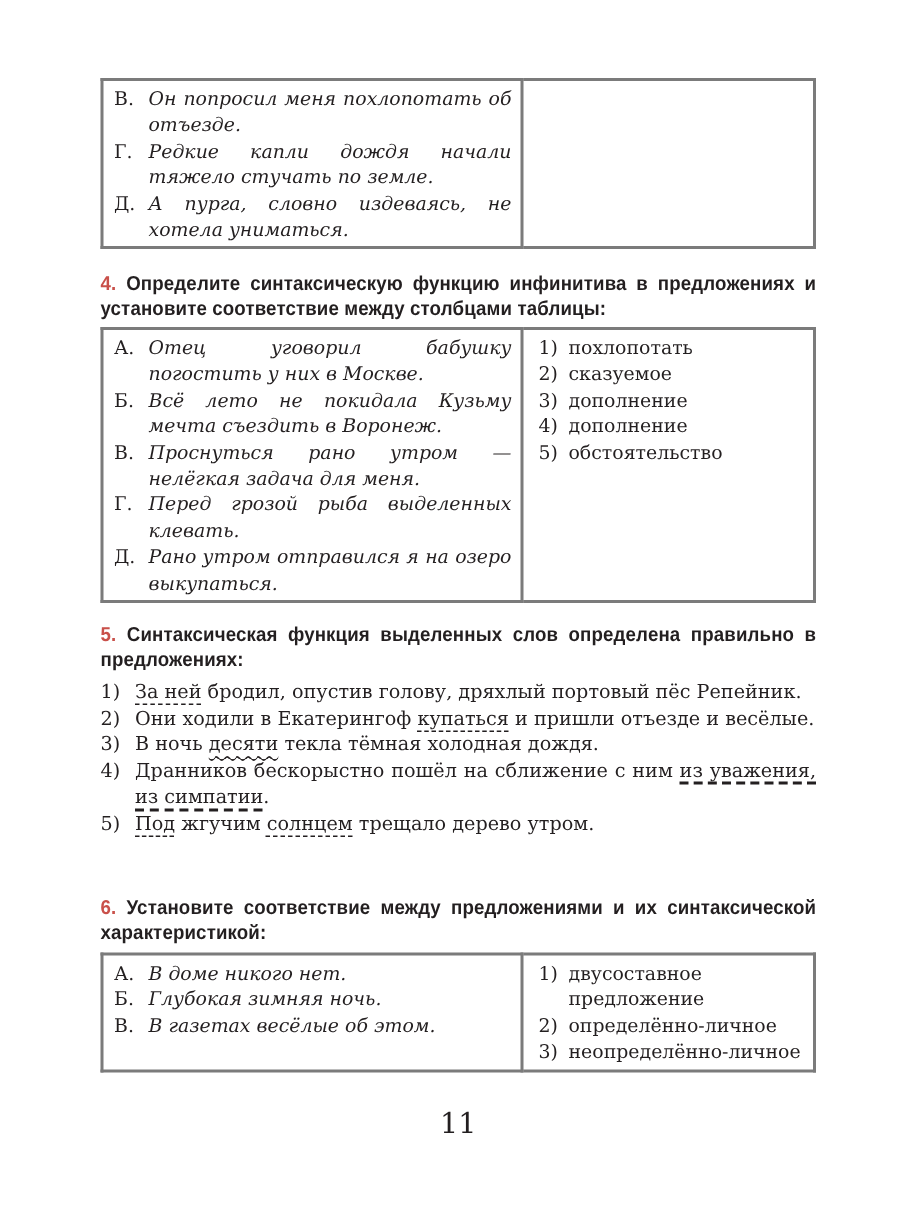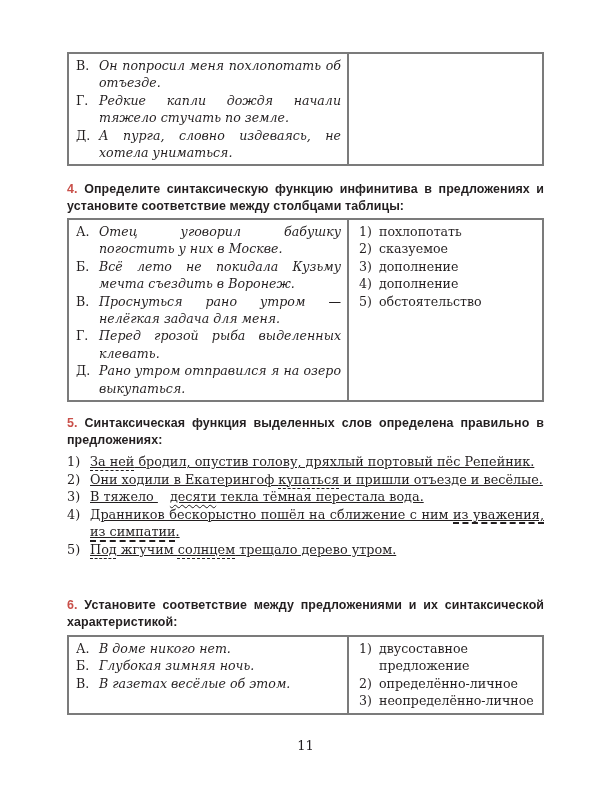--- a/index.html
+++ b/index.html
@@ -18,27 +18,27 @@
   .opt .txt { flex: 1; }
 
   .task-head { font-family: "Liberation Sans", sans-serif; font-weight: bold;
                font-size: 13.4px; line-height: 17px; text-align: justify;
                letter-spacing: 0.1px; transform: scaleX(0.93); transform-origin: left top;
                width: 513px; color: #231f20; }
   .task-num { color: #c9504a; }
 
   .list .row { display: flex; font-size: 12.8px; line-height: 17.6px; }
   .list .row .lbl { width: 23px; flex: 0 0 23px; }
-  .list .row .txt { flex: 1; text-align: justify; text-decoration: underline; }
+  .list .row .txt { flex: 1; text-align: justify; }
   .u-dash { text-decoration: underline dashed; text-decoration-color: #231f20; text-underline-offset: 4px; text-decoration-thickness: 1px; }
-  .u-wavy { text-decoration: underline wavy; text-decoration-color: #231f20; text-underline-offset: 3px; text-decoration-thickness: 1px; margin-left: 12px; }
+  .u-wavy { text-decoration: underline wavy; text-decoration-color: #231f20; text-underline-offset: 3px; text-decoration-thickness: 1px; }
   .u-dashdot { text-decoration: underline dashed; text-underline-offset: 4px; text-decoration-thickness: 1.5px; }
 
   .page-number { position: absolute; left: 0; width: 611px; top: 738px; text-align: center;
-                 font-size: 13px; font-family: "DejaVu Serif", serif; }
+                 font-size: 19px; font-family: "DejaVu Serif", serif; }
 </style>
 </head>
 <body>
 
 <div class="page">
 
   <table class="match" style="position:absolute; top:52px;">
     <tbody>
         <tr>
       <td class="left" style="height:102px;">
@@ -123,21 +123,21 @@
       <div class="row">
         <span class="lbl">1)</span>
         <span class="txt"><span class="u-dash">За ней</span><span> бродил, опустив голову, дряхлый портовый пёс Репейник.</span></span>
       </div>
       <div class="row">
         <span class="lbl">2)</span>
         <span class="txt"><span>Они ходили в Екатерингоф </span><span class="u-dash">купаться</span><span> и пришли отъезде и весёлые.</span></span>
       </div>
       <div class="row">
         <span class="lbl">3)</span>
-        <span class="txt"><span>В тяжело </span><span class="u-wavy">десяти</span><span> текла тёмная перестала вода.</span></span>
+        <span class="txt"><span>В ночь </span><span class="u-wavy">десяти</span><span> текла тёмная холодная дождя.</span></span>
       </div>
       <div class="row">
         <span class="lbl">4)</span>
         <span class="txt"><span>Дранников бескорыстно пошёл на сближение с ним </span><span class="u-dashdot">из уважения, из симпатии</span><span>.</span></span>
       </div>
       <div class="row">
         <span class="lbl">5)</span>
         <span class="txt"><span class="u-dash">Под</span><span> жгучим </span><span class="u-dash">солнцем</span><span> трещало дерево утром.</span></span>
       </div>
     </div>

